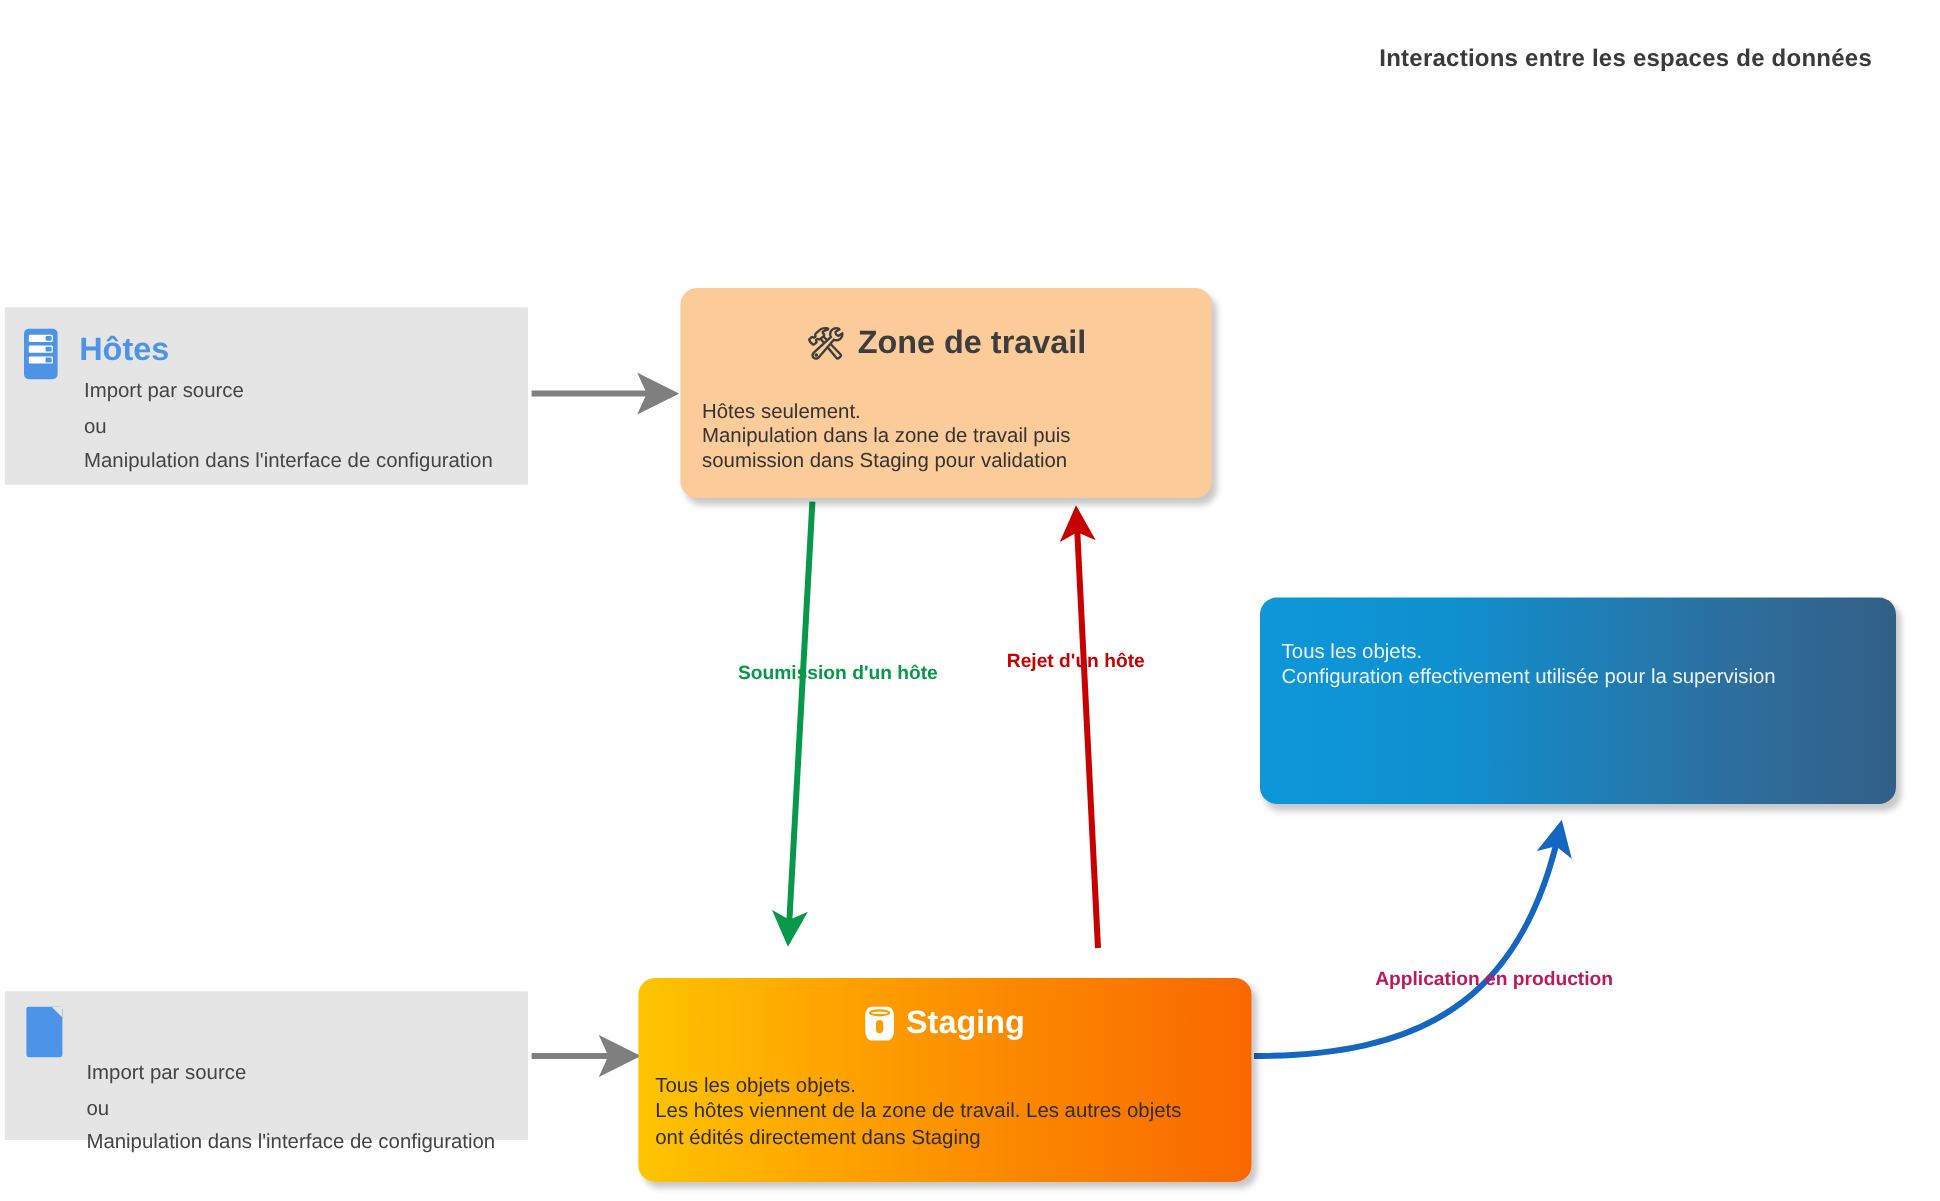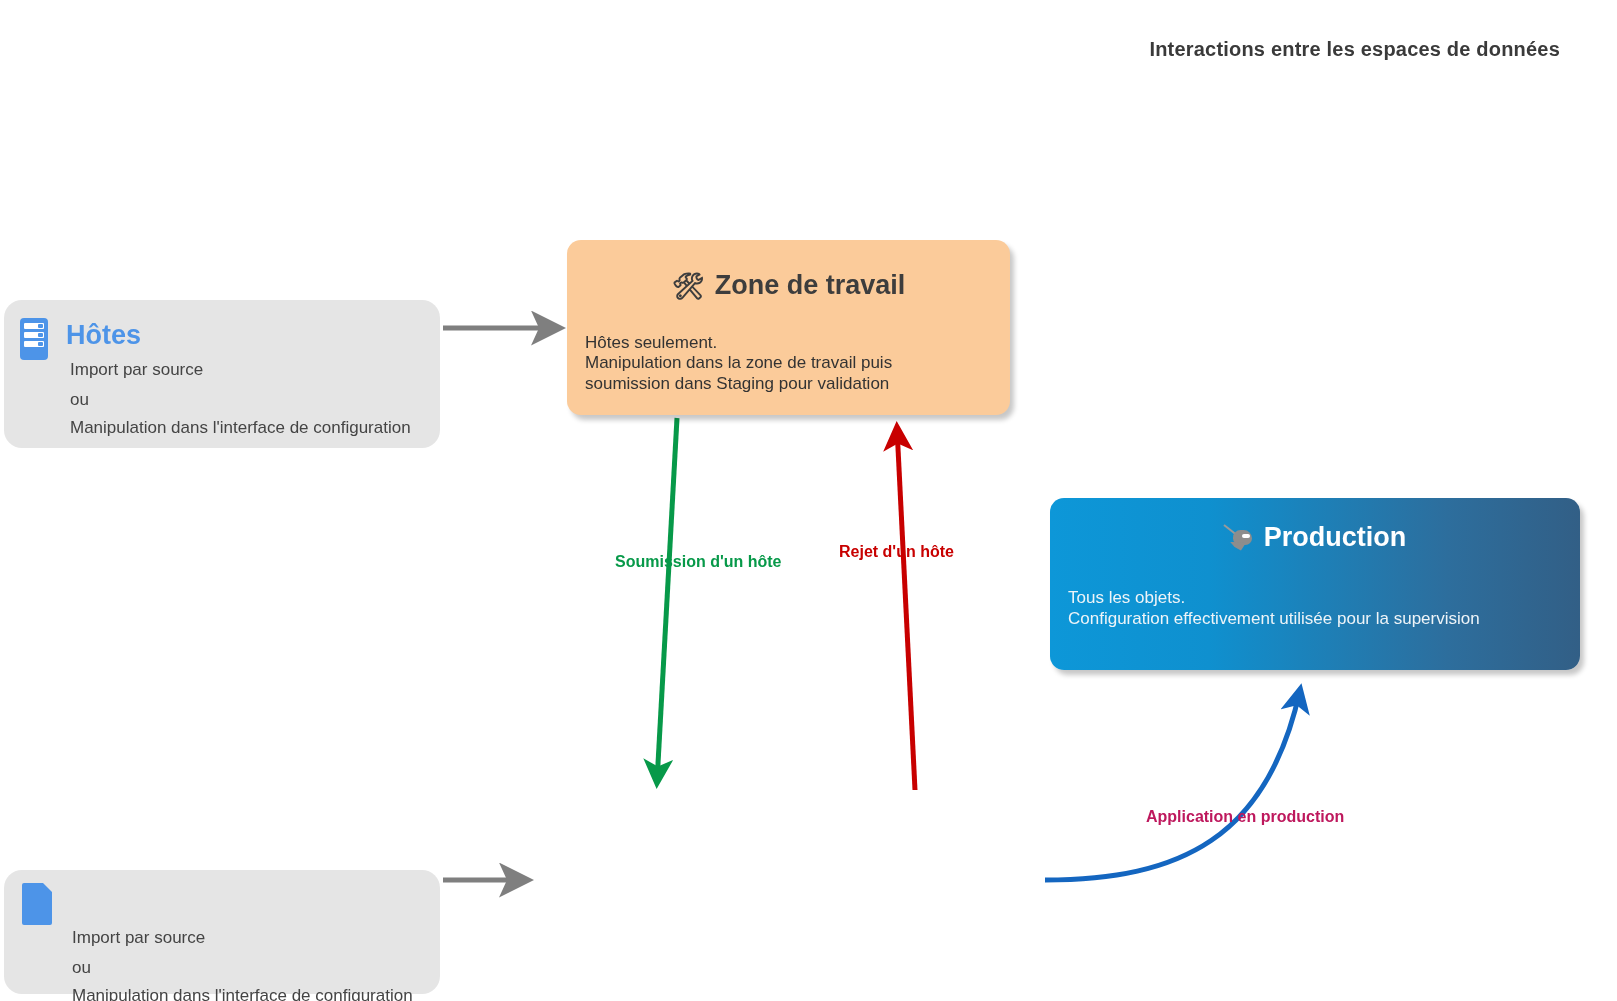--- a/index.html
+++ b/index.html
@@ -44,22 +44,21 @@
     justify-content: center;
     gap: 10px;
   }
   .node-body {
     white-space: pre-line;
   }
 
   
   .src-box {
     background: #e5e5e5;
-    border-radius: 18px;
-    margin-top: 44px;
+    border-radius: 1px;
   }
   .src-title {
     position: absolute;
     font-size: 27px;
     font-weight: bold;
     color: #4d94e8;
   }
   .src-line {
     position: absolute;
     font-size: 17px;
@@ -339,31 +338,31 @@
   <div class="node" id="node-workspace">
     <div class="node-title">
       <span class="glyph">🛠</span>
       <span>Zone de travail</span>
     </div>
     <div class="node-body">Hôtes seulement.
 Manipulation dans la zone de travail puis
 soumission dans Staging pour validation</div>
   </div>
 
+  <div class="node" id="node-staging">
+    <div class="node-title">
+      <span class="icon-db"></span>
+      <span>Staging</span>
+    </div>
+    <div class="node-body">Tous les objets objets.
+Les hôtes viennent de la zone de travail. Les autres objets
+ont édités directement dans Staging</div>
+  </div>
 
   <div class="node" id="node-production">
-    <div class="node-title">
-      <span class="icon-ninja">
-        <span class="sword"></span>
-        <span class="head"></span>
-        <span class="eye"></span>
-        <span class="leg"></span>
-      </span>
-      <span>Production</span>
-    </div>
     <div class="node-body">Tous les objets.
 Configuration effectivement utilisée pour la supervision</div>
   </div>
 
   <div class="edge-label" style="left:578px; top:553px; color:#079949;margin-left:37px;">Soumission d'un hôte</div>
 
   <div class="edge-label" style="left:839px; top:543px; color:#c80000;">Rejet d'un hôte</div>
 
   <div class="edge-label" style="left:1146px; top:808px; color:#be185d;">Application en production</div>
 

